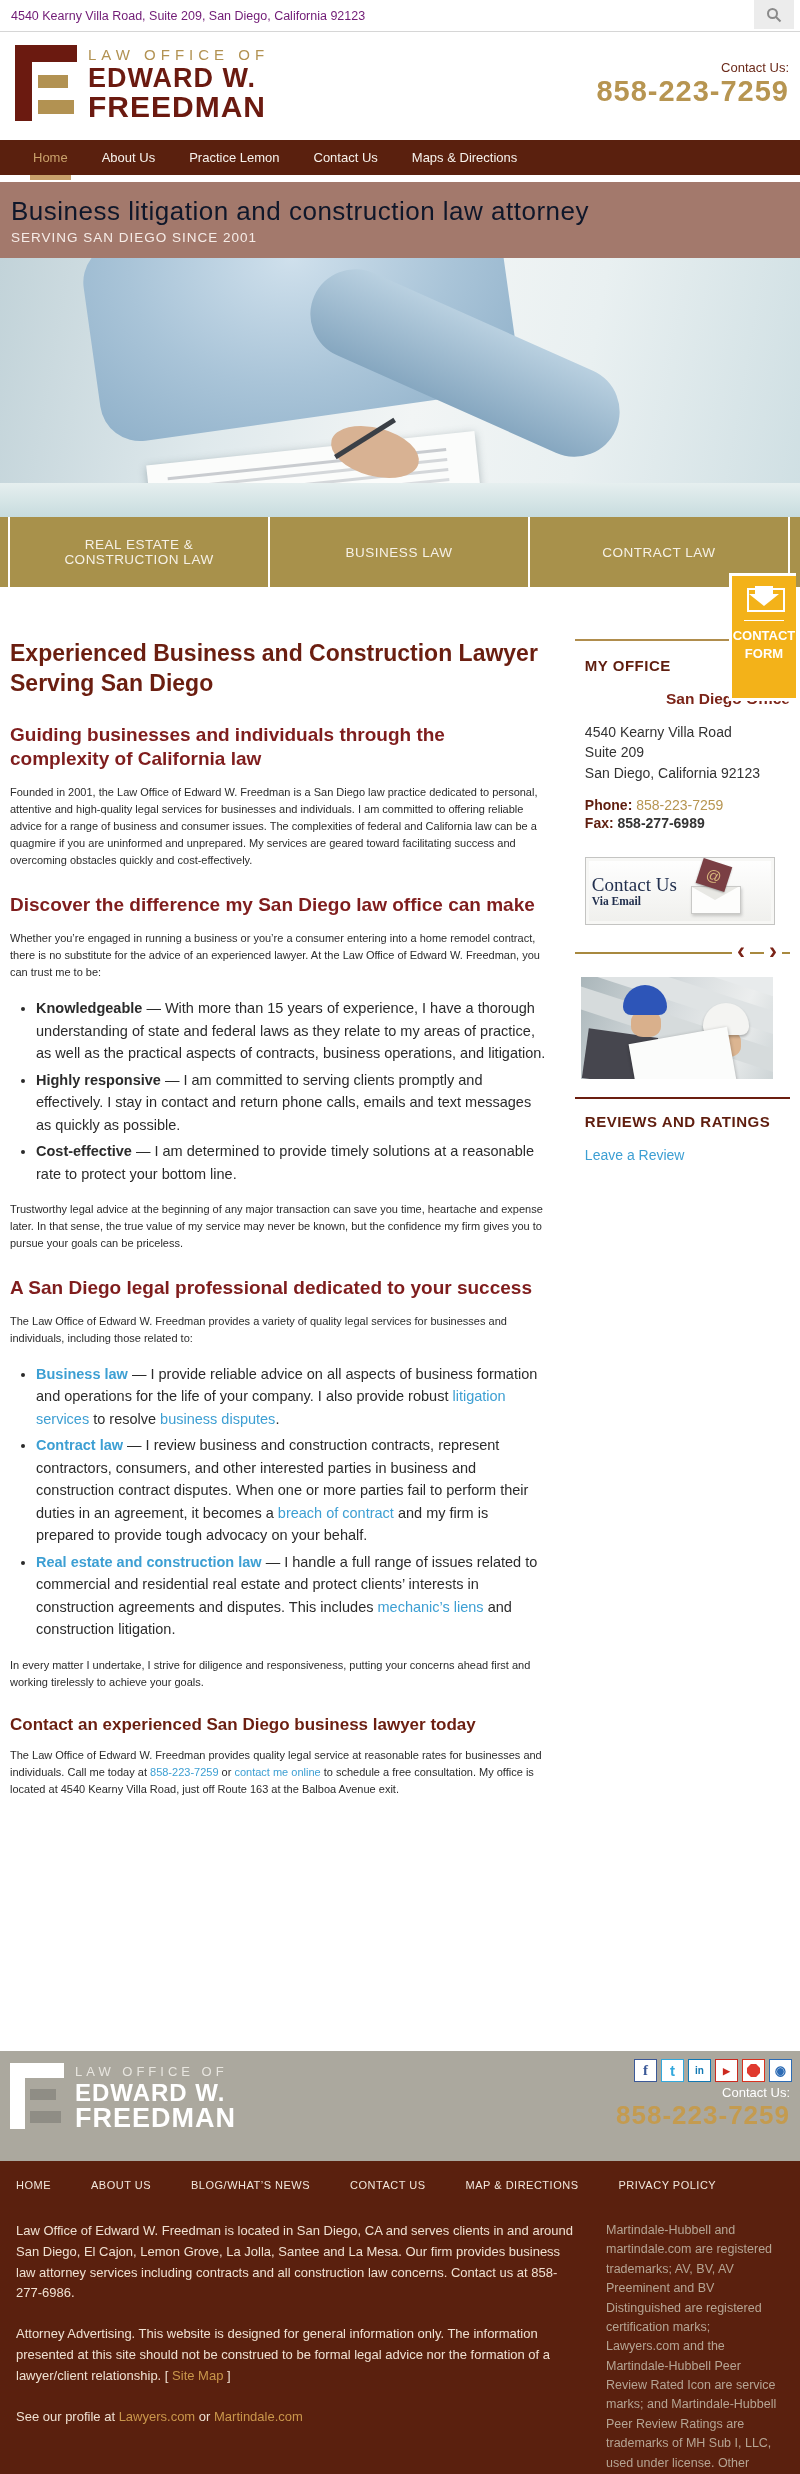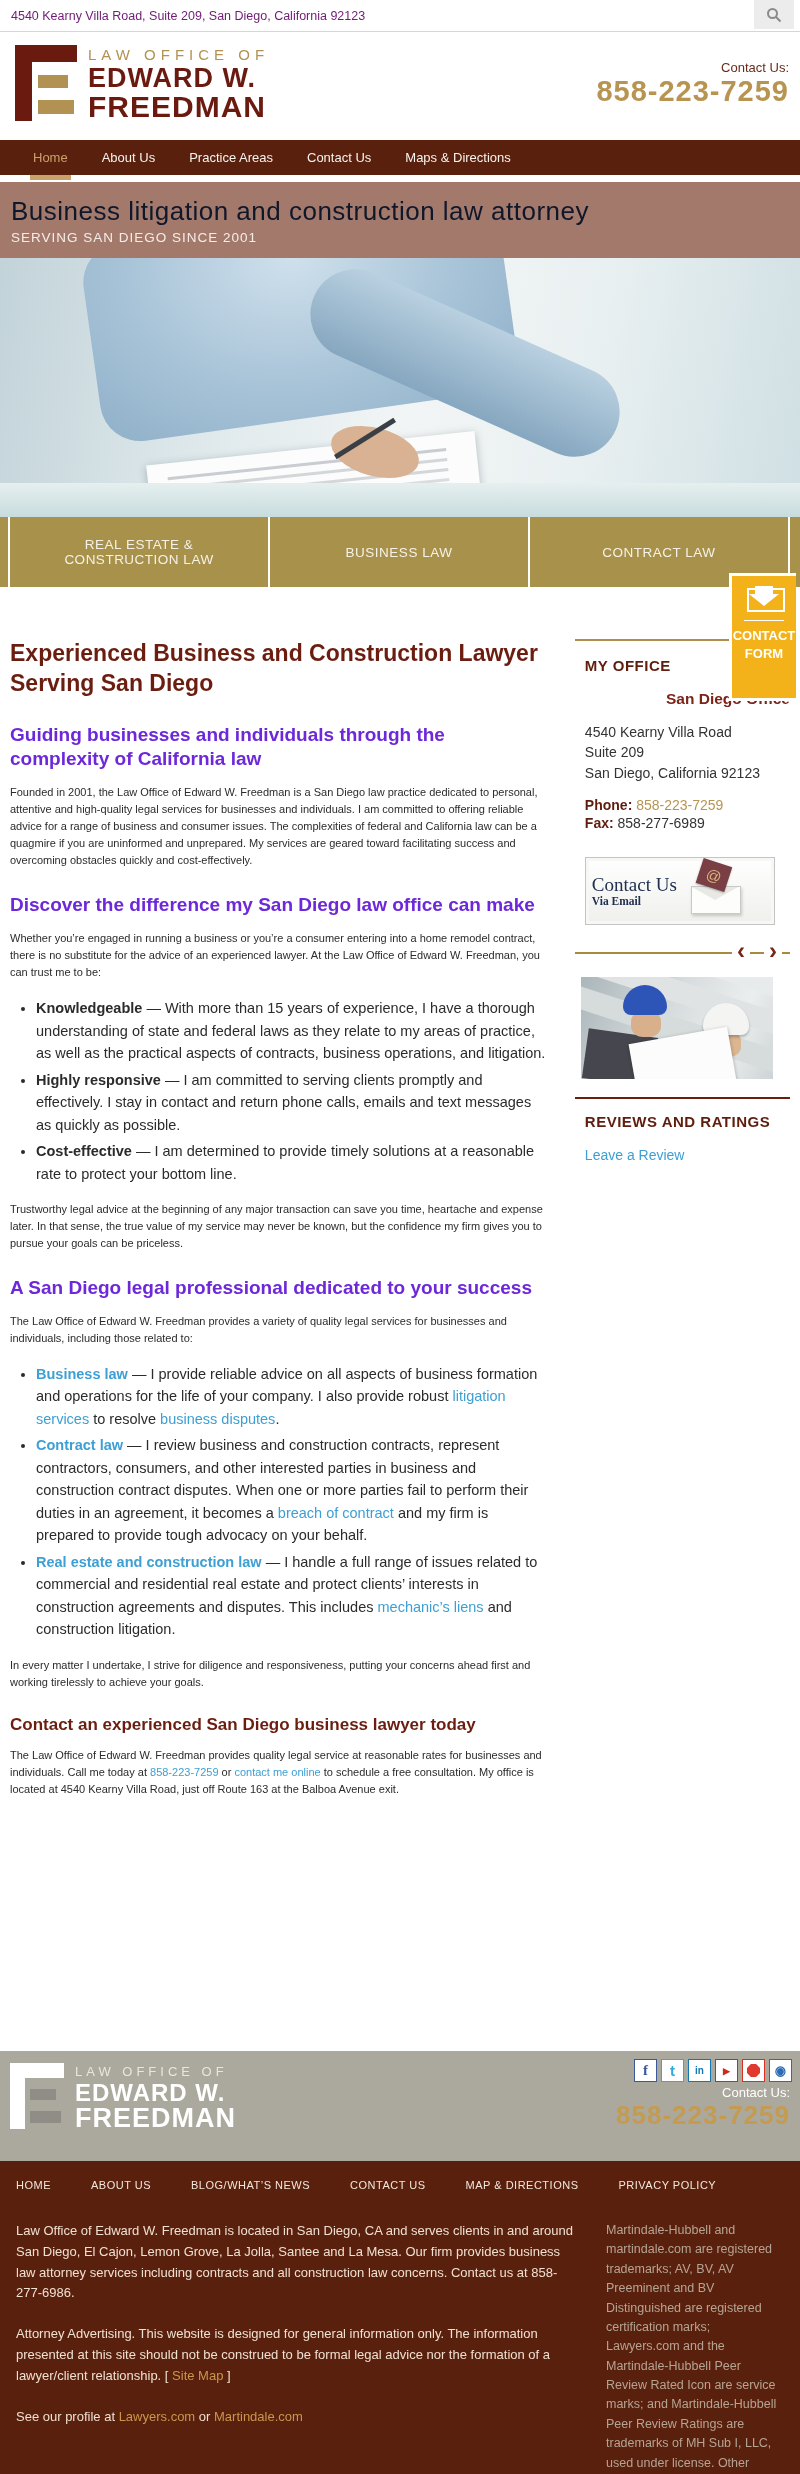--- a/index.html
+++ b/index.html
@@ -62,40 +62,40 @@
   .cf-env .body{position:absolute;left:0;bottom:0;width:34px;height:20px;border:2px solid #fff;}
   .cf-env .flap{position:absolute;left:2px;bottom:6px;width:0;height:0;border-left:15px solid transparent;border-right:15px solid transparent;border-top:12px solid #fff;}
   .cf-env .letter{position:absolute;left:8px;top:-2px;width:18px;height:14px;background:#fff;box-shadow:0 3px 0 -1px #f3b219 inset;}
   .cf-rule{width:40px;height:1px;background:#fff;margin-bottom:6px;}
   .cf-text{color:#fff;font-weight:bold;font-size:13px;text-align:center;line-height:1.35;}
 
   
   .main{display:flex;padding:0 10px;margin-top:52px;min-height:1372px;align-items:flex-start;}
   .content{width:545px;padding-right:12px;}
   .content h1{font-size:23px;color:#6b1e10;margin:0 0 14px 0;line-height:1.3;}
-  .content h2{font-size:19px;color:#6d28d9;margin:24px 0 12px 0;line-height:1.3;}
+  .content h2{font-size:19px;color:#7f1d1d;margin:24px 0 12px 0;line-height:1.3;}
   .content h3{font-size:17px;color:#6b1e10;margin:24px 0 12px 0;}
   .content p{font-size:11px;line-height:1.55;margin:0 0 16px 0;}
   .content ul{margin:0 0 16px 0;padding-left:26px;}
   .content li{font-size:14.5px;line-height:1.55;margin-bottom:4px;}
   .bluelink{color:#3d9fd3;}
   .bluelink.bold{font-weight:bold;}
 
   
   .sidebar{width:218px;margin-left:15px;}
   .sb-rule-gold{height:2px;background:#b08d4d;margin-bottom:16px;}
   .sb-rule-maroon{height:2px;background:#6b1e10;margin:18px 0 14px 0;}
   .sb-h{font-size:15px;font-weight:bold;color:#5f1d0e;letter-spacing:0.5px;margin:0 0 16px 10px;}
   .sb-office{font-size:15.5px;font-weight:bold;color:#7b2418;margin:0 0 14px 10px;text-align:right;}
   .sb-addr{font-size:14px;color:#333;line-height:1.45;margin:0 0 14px 10px;}
   .sb-addr span{display:block;}
   .sb-phone{font-size:14px;margin:0 0 2px 10px;}
   .sb-phone .lab{font-weight:bold;color:#5f1d0e;}
   .sb-phone .gold{color:#b79551;}
-  .sb-phone .dark{color:#333;}
+  .sb-phone .dark{color:#333;font-weight:bold;}
   .email-graphic{position:relative;width:176px;height:58px;margin:26px 0 0 10px;border:1px solid #c4c4c2;background:linear-gradient(#ffffff,#efefec);box-shadow:0 0 0 3px #f7f7f5 inset;display:flex;align-items:center;padding:4px 6px;}
   .eg-l1{font-family:"Liberation Serif", serif;font-size:19px;color:#22304f;line-height:1;}
   .eg-l2{font-family:"Liberation Serif", serif;font-size:11.5px;font-weight:bold;color:#22304f;line-height:1;margin-top:2px;}
   .eg-art{position:relative;width:62px;height:50px;margin-left:6px;}
   .eg-env{position:absolute;left:8px;bottom:2px;width:48px;height:26px;background:#fdfdfc;border:1px solid #c9c9c7;box-shadow:1px 2px 3px rgba(0,0,0,.18);}
   .eg-env::before{content:"";position:absolute;left:0;top:0;border-left:23px solid transparent;border-right:23px solid transparent;border-top:13px solid #e8e8e4;}
   .eg-card{position:absolute;left:16px;top:-4px;width:30px;height:26px;background:#7a3f44;transform:rotate(18deg);display:flex;align-items:center;justify-content:center;color:#d9b87c;font-size:15px;box-shadow:0 1px 2px rgba(0,0,0,.3);}
   .carousel-row{position:relative;height:24px;margin:16px 0 12px 0;}
   .carousel-row::before{content:"";position:absolute;left:0;right:0;top:11px;height:2px;background:#a8893f;}
   .carousel-row .arrow{position:absolute;top:-2px;background:#fff;color:#7b2418;font-size:24px;font-weight:bold;line-height:24px;padding:0 5px;}
@@ -176,21 +176,21 @@
     </div>
     <div class="hdr-contact">
       <div class="lbl">Contact Us:</div>
       <div class="phone">858-223-7259</div>
     </div>
   </div>
 
   <div class="nav">
     <a class="nav-item active">Home</a>
     <a class="nav-item">About Us</a>
-    <a class="nav-item">Practice Areas</a>
+    <a class="nav-item">Practice Lemon</a>
     <a class="nav-item">Contact Us</a>
     <a class="nav-item">Maps &amp; Directions</a>
   </div>
 
   <div class="hero">
     <div class="hero-title">Business litigation and construction law attorney</div>
     <div class="hero-sub">SERVING SAN DIEGO SINCE 2001</div>
   </div>
 
   <div class="photo">

